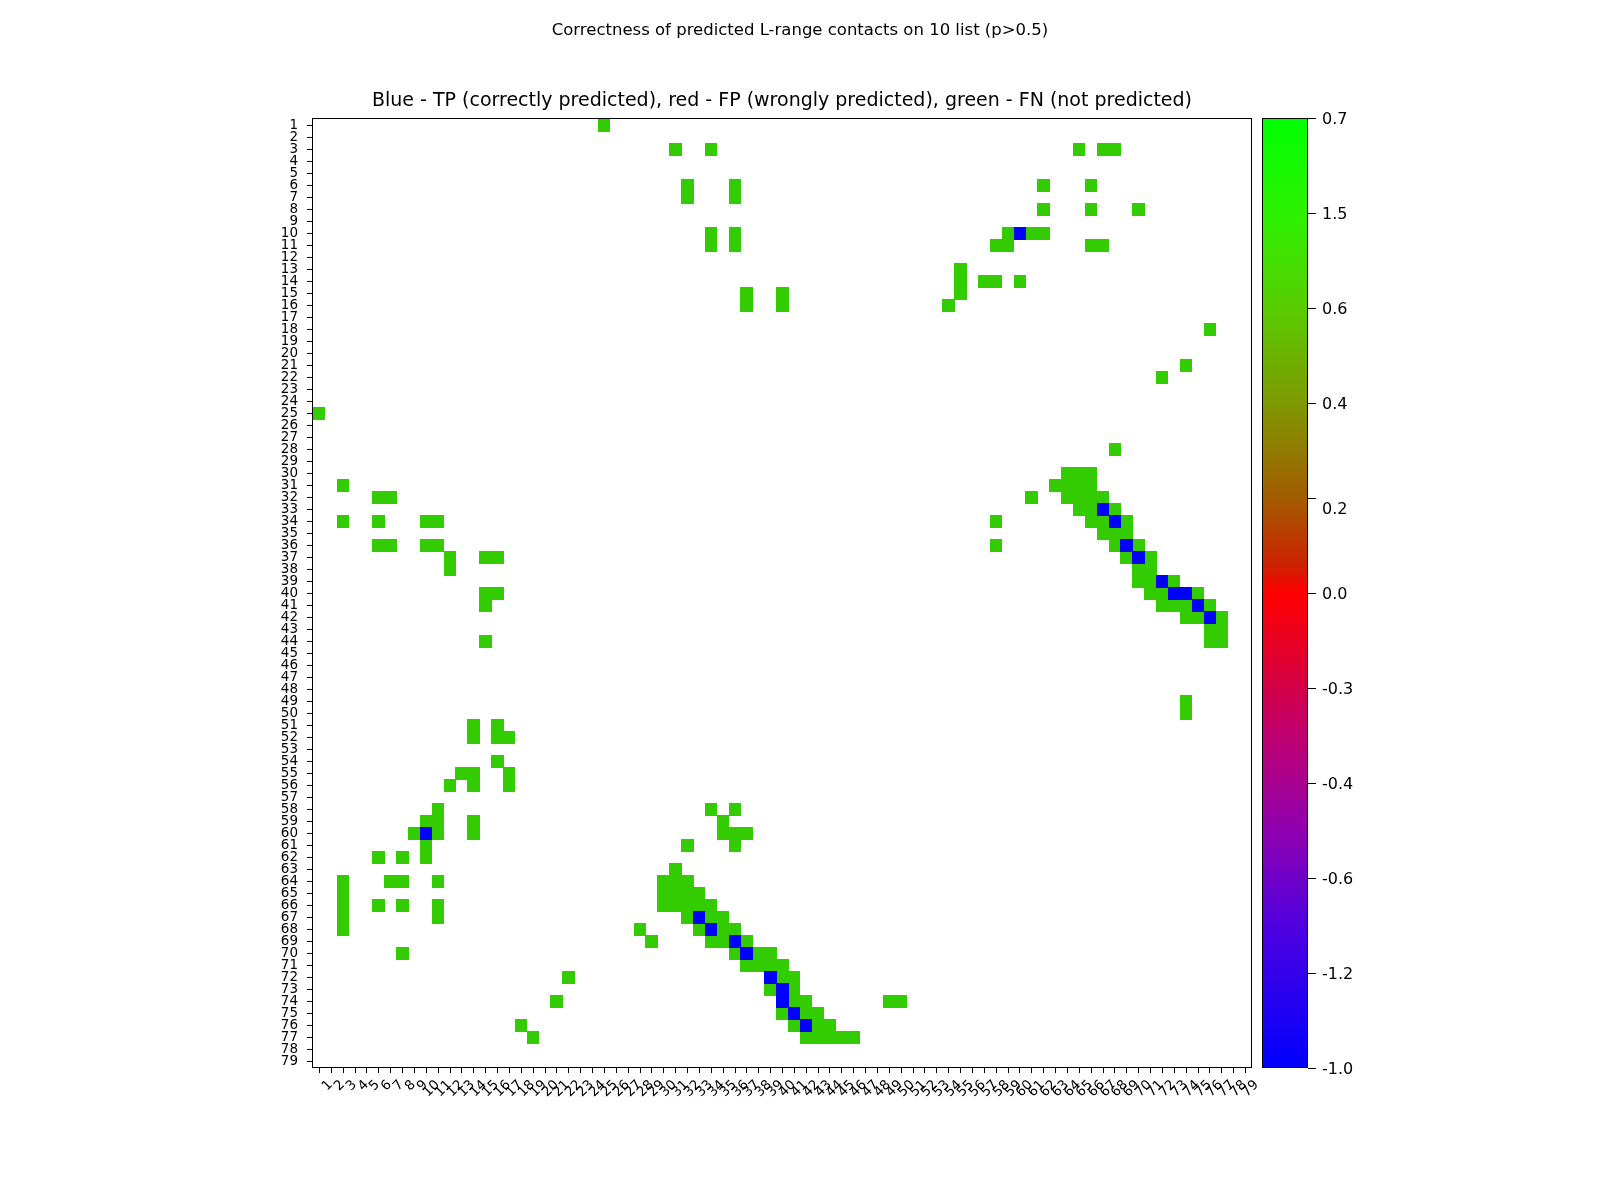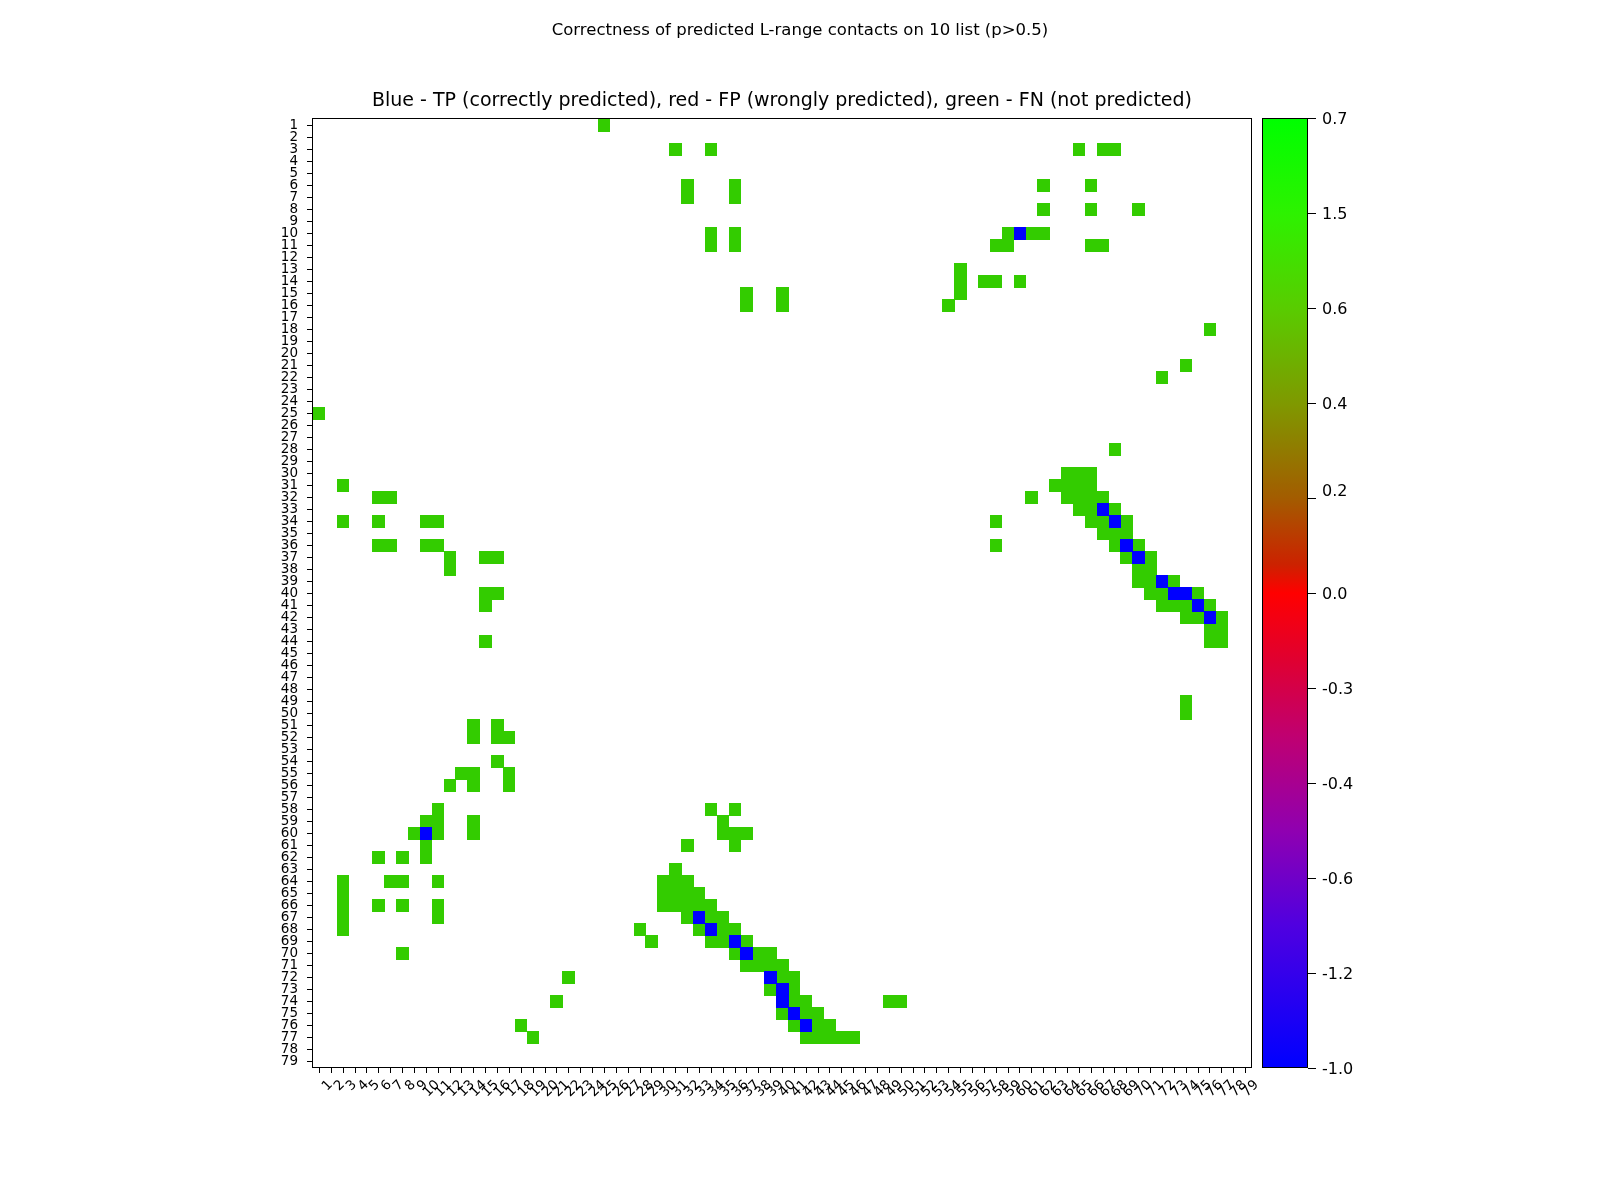--- a/index.html
+++ b/index.html
@@ -612,21 +612,21 @@
   <div id="cbticks">
       <div class="t" style="top: 0px;"></div>
       <div class="l" style="top: 0px;">0.7</div>
       <div class="t" style="top: 95px;"></div>
       <div class="l" style="top: 95px;">1.5</div>
       <div class="t" style="top: 190px;"></div>
       <div class="l" style="top: 190px;">0.6</div>
       <div class="t" style="top: 285px;"></div>
       <div class="l" style="top: 285px;">0.4</div>
       <div class="t" style="top: 380px;"></div>
-      <div class="l" style="top: 372px;">0.2</div>
+      <div class="l" style="top: 390px;">0.2</div>
       <div class="t" style="top: 475px;"></div>
       <div class="l" style="top: 475px;">0.0</div>
       <div class="t" style="top: 570px;"></div>
       <div class="l" style="top: 570px;">-0.3</div>
       <div class="t" style="top: 665px;"></div>
       <div class="l" style="top: 665px;">-0.4</div>
       <div class="t" style="top: 760px;"></div>
       <div class="l" style="top: 760px;">-0.6</div>
       <div class="t" style="top: 855px;"></div>
       <div class="l" style="top: 855px;">-1.2</div>

